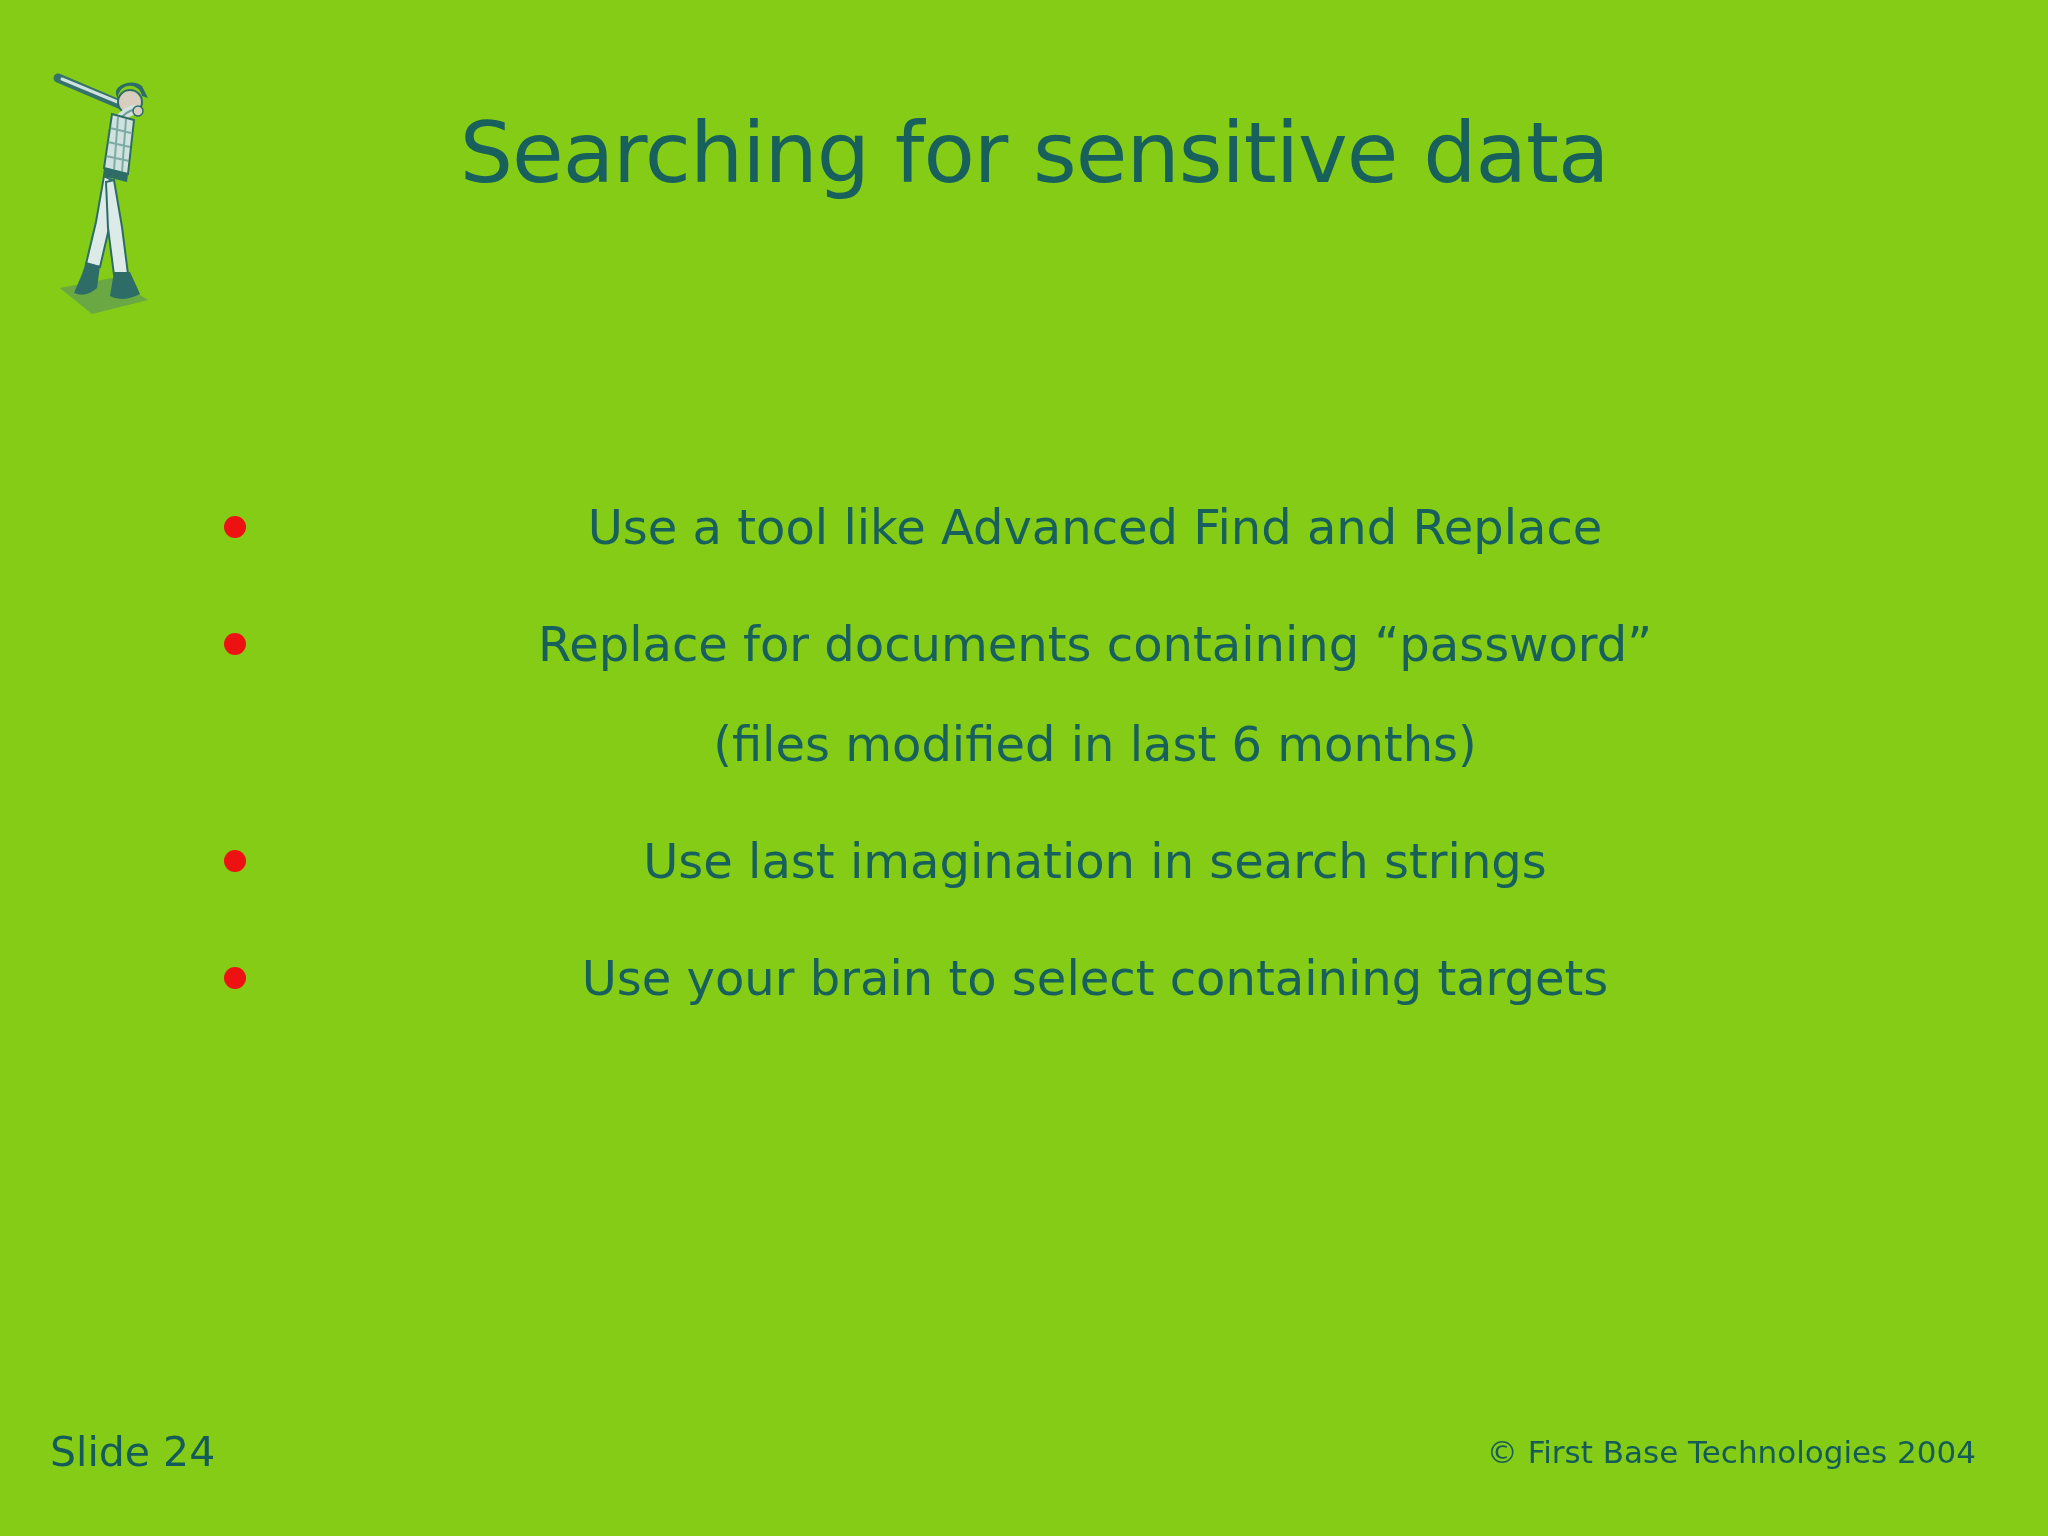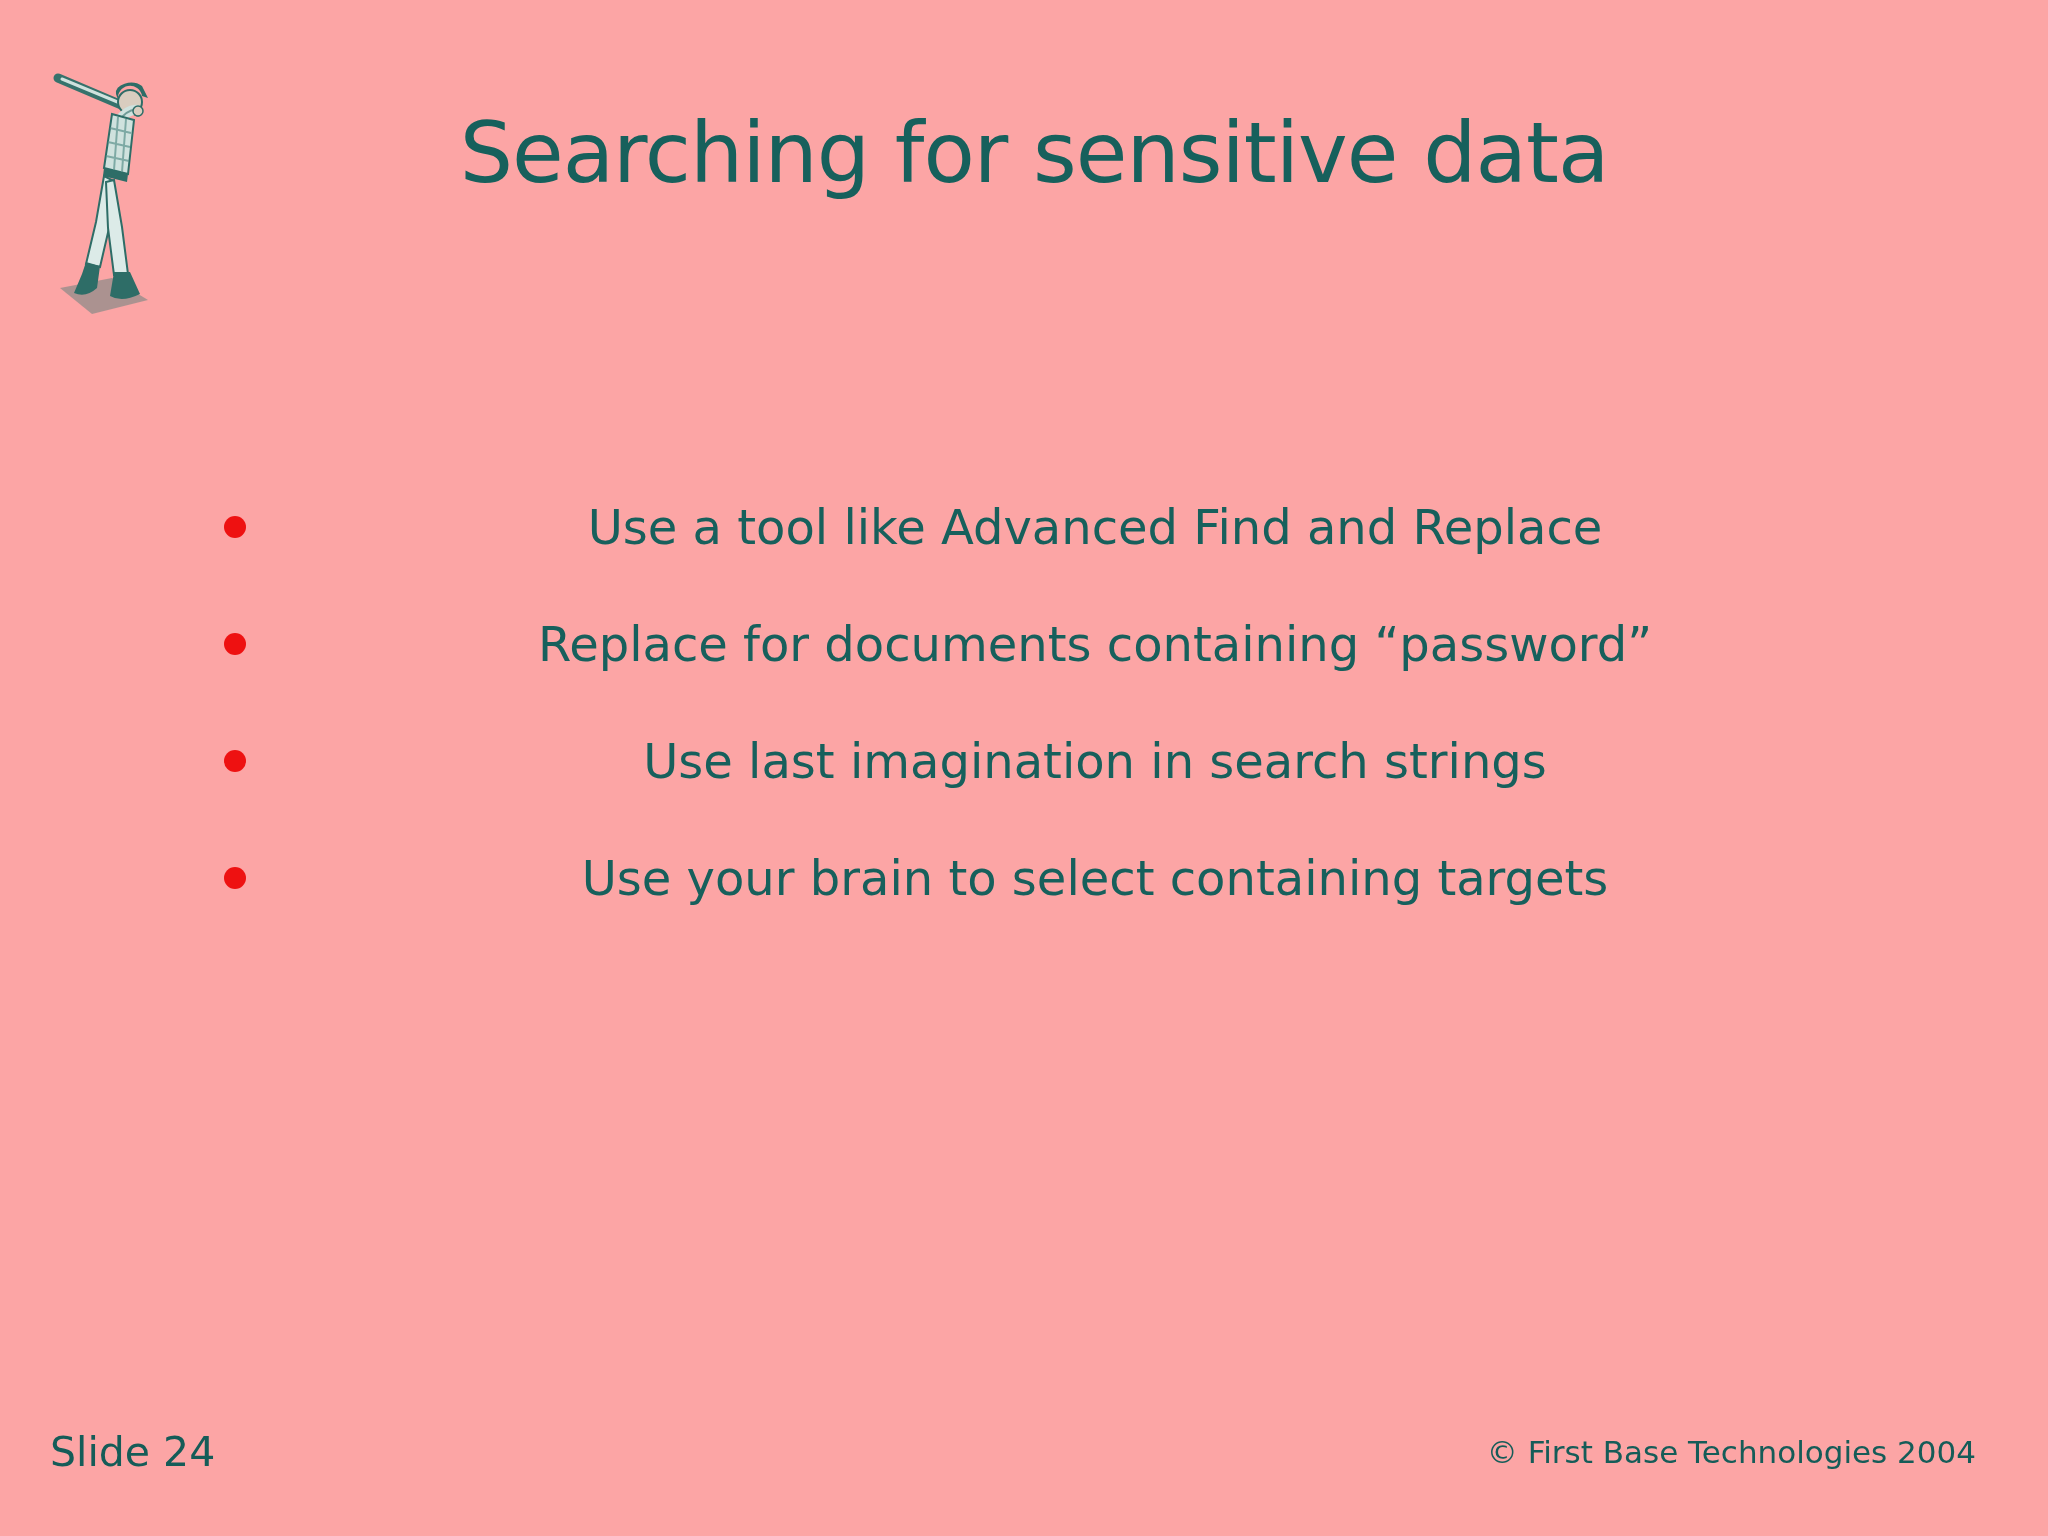--- a/index.html
+++ b/index.html
@@ -1,19 +1,19 @@
 <!DOCTYPE html>
 <html><head>
 <meta charset="utf-8">
 <style>
   html,body{margin:0;padding:0;background:#e9e9e9;}
   .slide{
     position:relative;
     width:2048px;height:1536px;
-    background:#fca5a5;
+    background:#84cc16;
     overflow:hidden;
     font-family:"DejaVu Sans", sans-serif;
   }
   .player{
     position:absolute;left:52px;top:62px;width:120px;height:258px;
   }
   .title{
     position:absolute;left:0;right:0;top:104px;
     text-align:center;
     padding-left:20px;
@@ -88,20 +88,21 @@
   <div class="title">Searching for sensitive data</div>
 
   <ul class="bullets">
     <li>
       <span class="dot"></span>
       <span class="line">Use a tool like Advanced Find and Replace</span>
     </li>
     <li>
       <span class="dot"></span>
       <span class="line">Replace for documents containing “password”</span>
+      <span class="line">(files modified in last 6 months)</span>
     </li>
     <li>
       <span class="dot"></span>
       <span class="line">Use last imagination in search strings</span>
     </li>
     <li>
       <span class="dot"></span>
       <span class="line">Use your brain to select containing targets</span>
     </li>
   </ul>

